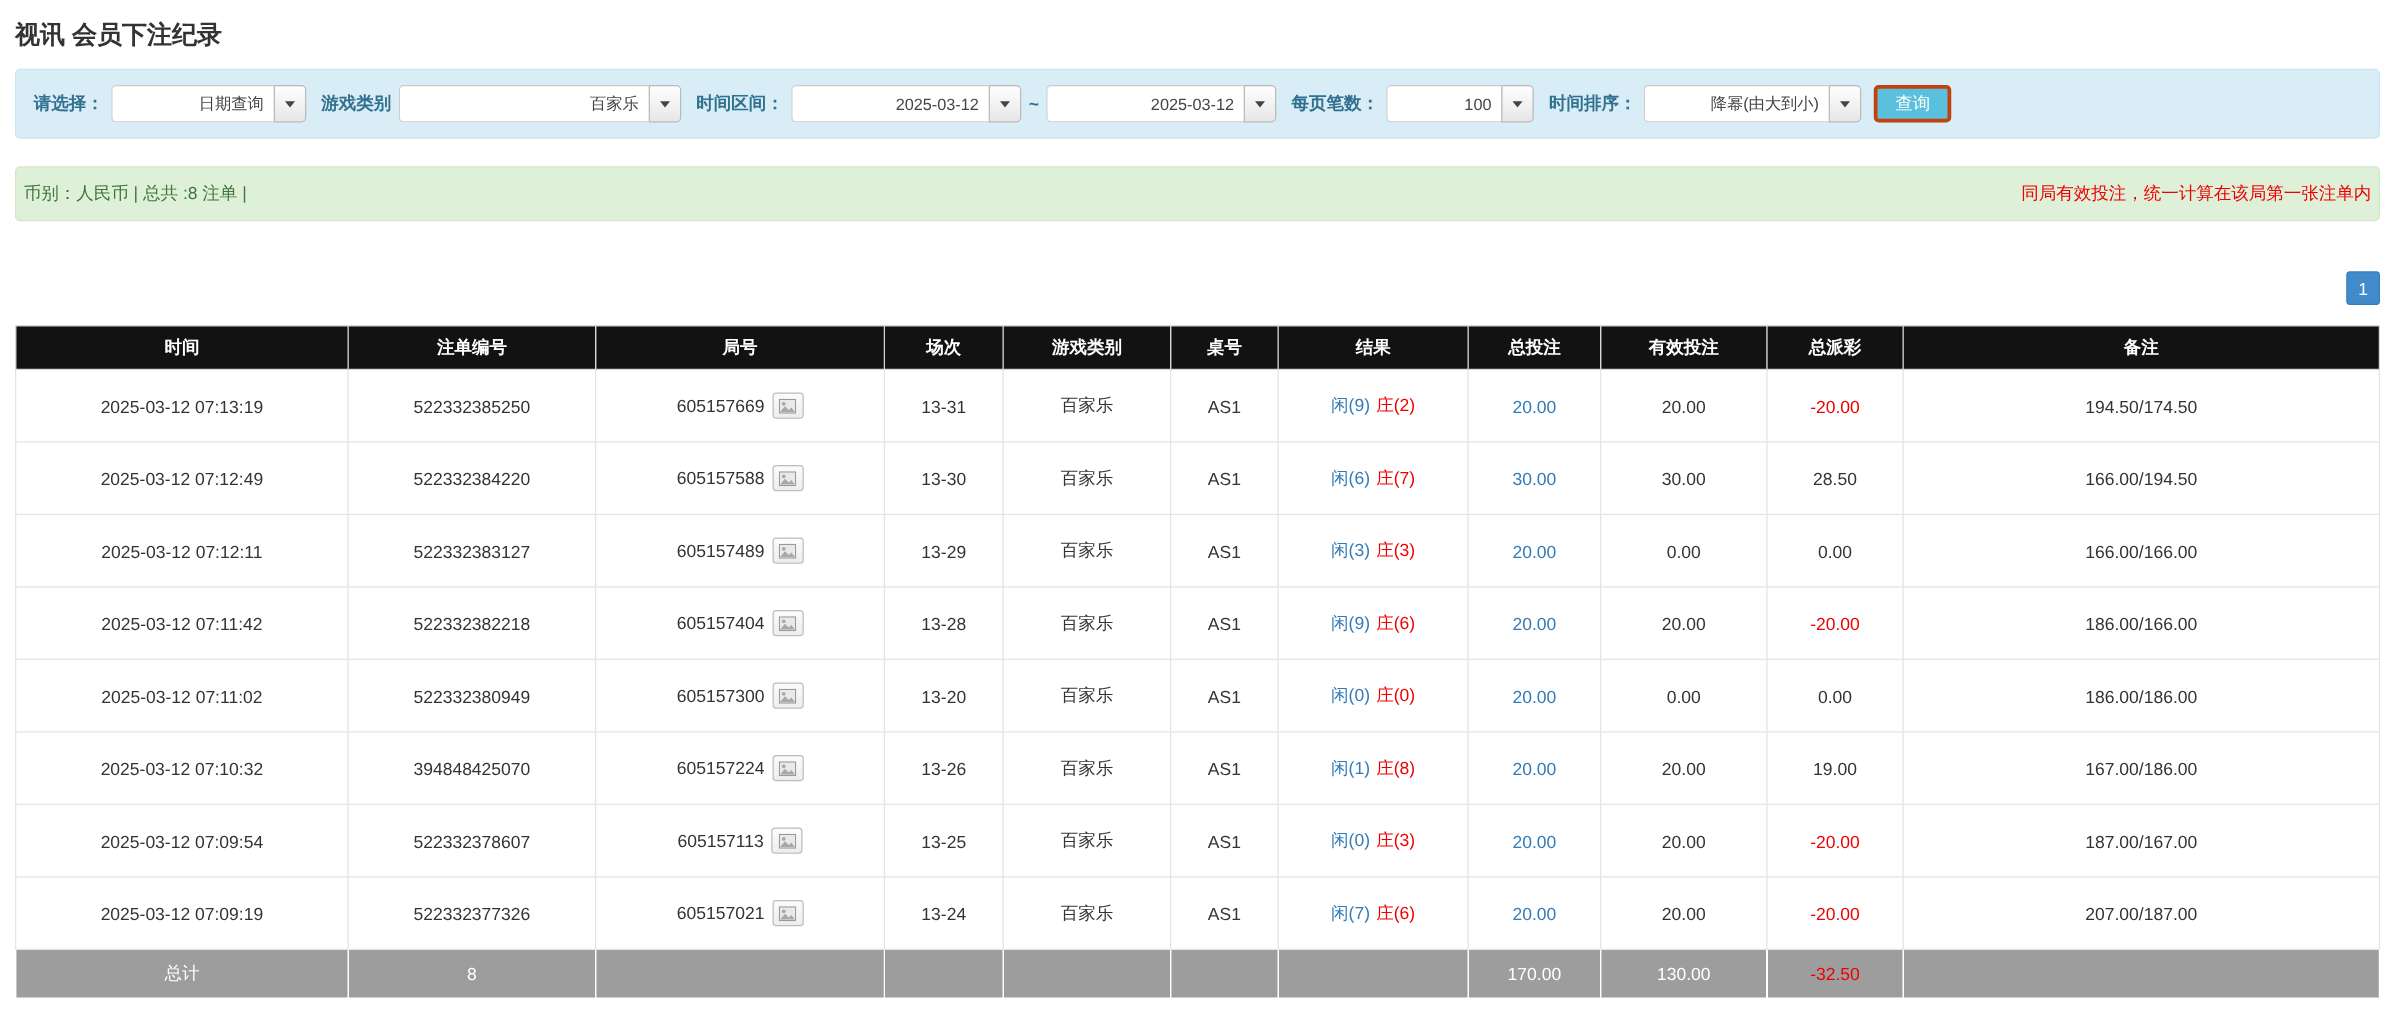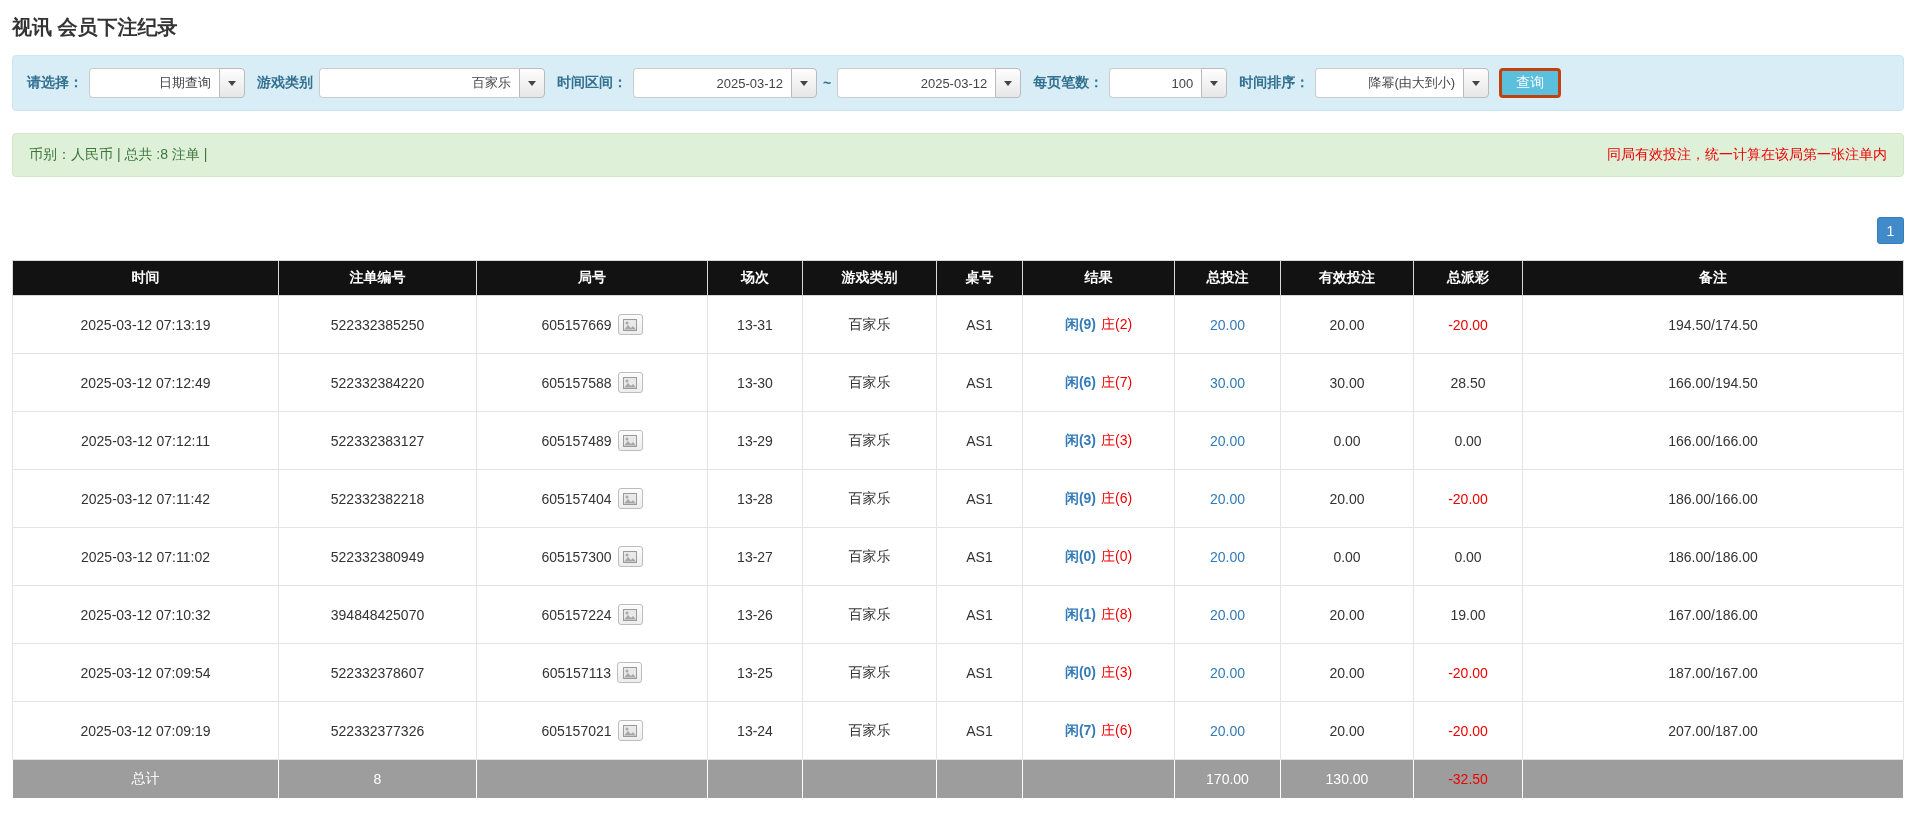--- a/index.html
+++ b/index.html
@@ -36,21 +36,21 @@
   .caret { width: 0; height: 0; border-left: 4px solid transparent; border-right: 4px solid transparent; border-top: 5px solid #444; }
   .btn-query {
     height: 30px; margin-left: 10px; padding: 0 14px; font-size: 14px; font-family: inherit;
     color: #fff; background: var(--query-button, #5bc0de); border: 3px solid #c2410c;
     border-radius: 4px; cursor: pointer;
   }
 
   
   .summary-bar {
     margin-top: 22px; background: var(--summary-bar-bg, #dff0d8);
-    border: 1px solid #d2e8c5; border-radius: 4px; padding: 12px 16px;
+    border: 1px solid #d2e8c5; border-radius: 4px; padding: 12px 6px;
     display: flex; align-items: center; justify-content: space-between; font-size: 14px;
   }
   .summary-left { color: var(--summary-text, #3c763d); }
   .summary-right { color: var(--notice-red, #e00); }
 
   
   .pager { display: flex; justify-content: flex-end; margin: 40px 0 16px; }
   .page-btn {
     min-width: 27px; height: 27px; padding: 0 8px;
     display: inline-flex; align-items: center; justify-content: center;
@@ -67,21 +67,21 @@
   .records td {
     text-align: center; padding: 18px 4px; border: 1px solid #e4e4e4;
     background: #fff; color: #333; overflow: hidden;
   }
   .records .summary-row td {
     background: var(--summary-row-bg, #9d9d9d); color: #fff;
     padding: 10px 4px; border-color: #fff;
   }
   .records td.neg, .records .summary-row td.neg { color: var(--negative-red, #e00); }
   .bet-link { color: var(--link-blue, #337ab7); text-decoration: none; cursor: pointer; }
-  .player { color: var(--link-blue, #337ab7); margin-right: 5px; font-weight: bold; }
+  .player { color: var(--link-blue, #337ab7); margin-right: 5px; }
   .banker { color: var(--banker-red, #e00); }
   .round-no { vertical-align: middle; }
   .img-btn {
     display: inline-flex; align-items: center; justify-content: center;
     width: 25px; height: 21px; margin-left: 6px; vertical-align: middle;
     border: 1px solid #bdbdbd; border-radius: 3px;
     background: linear-gradient(#fcfcfc, #ededed); cursor: pointer;
   }
 </style>
 </head>
@@ -278,21 +278,21 @@
     <td>522332380949</td>
     <td>
       <span class="round-no">605157300</span><span class="img-btn">
               <svg width="14" height="12" viewBox="0 0 14 12" aria-hidden="true">
                 <rect x="0.5" y="0.5" width="13" height="11" fill="#e9e9e9" stroke="#9a9a9a"></rect>
                 <circle cx="4" cy="4" r="1.5" fill="#a8a8a8"></circle>
                 <path d="M1 10.5 L5 6 L8 9 L10 7 L13 10.5 Z" fill="#a8a8a8"></path>
               </svg>
             </span>
     </td>
-    <td>13-27</td>
+    <td>13-20</td>
     <td>百家乐</td>
     <td>AS1</td>
     <td>
       <span class="player">闲(0)</span><span class="banker">庄(0)</span>
     </td>
     <td><a class="bet-link">20.00</a></td>
     <td>0.00</td>
     <td>0.00</td>
     <td>186.00/186.00</td>
   </tr>

